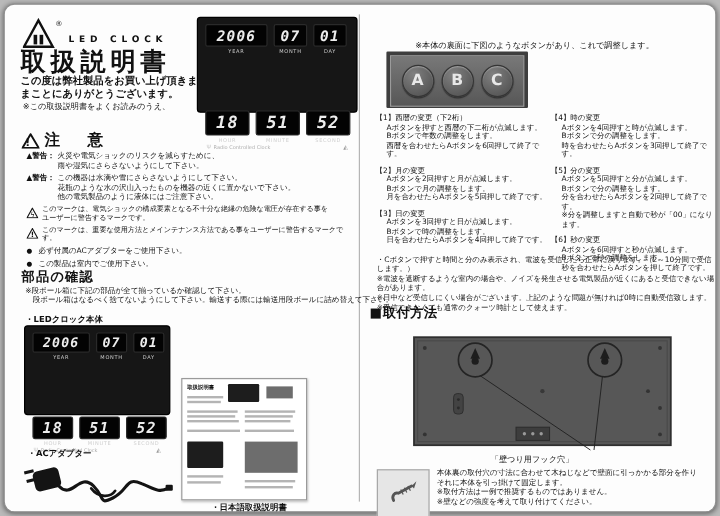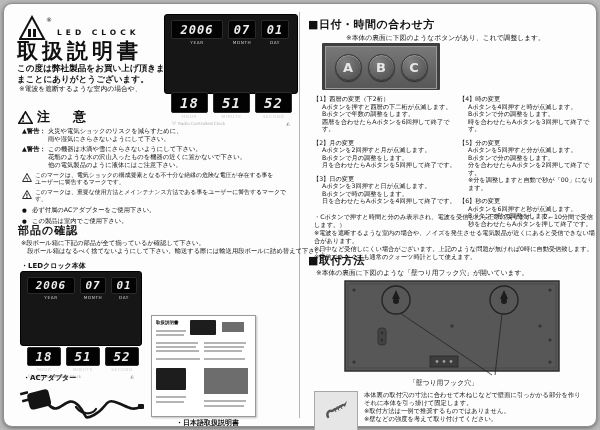--- a/index.html
+++ b/index.html
@@ -124,21 +124,21 @@
       <text x="27" y="7" font-size="6" fill="#111">®</text>
     </svg>
   </div>
   <div class="brand">LED CLOCK</div>
   <div class="title">取扱説明書</div>
   <div class="greeting">
     <div>この度は弊社製品をお買い上げ頂きまして</div>
     <div>まことにありがとうございます。</div>
   </div>
   <div class="read-notes">
-    <div>※電波を遮断するような室内の場合や、</div>
+    <div>※この取扱説明書をよくお読みのうえ、</div>
   </div>
 
   <div class="clock clock-big">
     <div>
       <div class="seg-row r1">
         <div class="seg-group g-year">
           <div class="digits">2006</div>
           <div class="seg-label">YEAR</div>
         </div>
         <div class="seg-group g-mo">
@@ -297,21 +297,20 @@
     <svg width="130" height="44" viewBox="0 0 130 44">
       <rect x="12" y="8" width="22" height="17" rx="4" fill="#141414" transform="rotate(-14 23 16)"></rect>
       <rect x="4" y="9" width="8" height="2.6" fill="#141414" transform="rotate(-14 8 10)"></rect>
       <rect x="6" y="16" width="8" height="2.6" fill="#141414" transform="rotate(-14 10 17)"></rect>
       <path d="M33,22 C 44,34 50,10 62,22 C 72,32 66,38 78,32 C 92,25 88,14 102,20 C 112,24 116,28 124,24" fill="none" stroke="#141414" stroke-width="2.6" stroke-linecap="round"></path>
       <path d="M60,24 c 6,8 16,8 20,2" fill="none" stroke="#141414" stroke-width="2.2" stroke-linecap="round"></path>
       <rect x="122" y="21" width="6" height="5" rx="1" fill="#141414"></rect>
     </svg>
   </div>
 
-  <div class="sec-h h-howto">■日付・時間の合わせ方</div>
   <div class="howto-note">※本体の裏面に下図のようなボタンがあり、これで調整します。</div>
 
   <div class="abc-outer">
     <div class="abc-inner">
       <div class="abc-btn">A</div>
       <div class="abc-btn">B</div>
       <div class="abc-btn">C</div>
     </div>
   </div>
 
@@ -358,21 +357,20 @@
   </div>
 
   <div class="recv">
     <div>・Cボタンで押すと時間と分のみ表示され、電波を受信したら正常に戻ります。（2～10分間で受信します。）</div>
     <div>※電波を遮断するような室内の場合や、ノイズを発生させる電気製品が近くにあると受信できない場合があります。</div>
     <div>※日中など受信しにくい場合がございます。上記のような問題が無ければ0時に自動受信致します。</div>
     <div>※受信できなくても通常のクォーツ時計として使えます。</div>
   </div>
 
   <div class="sec-h h-mount">■取付方法</div>
-  <div class="mount-note">※本体の裏面に下図のような「壁つり用フック穴」が開いています。</div>
 
   <div class="backpanel">
     <svg width="216" height="97" viewBox="0 0 216 97">
       <rect x="1" y="1" width="214" height="90" fill="#575757" stroke="#2f2f2f" stroke-width="1.5"></rect>
       <rect x="4" y="4" width="208" height="84" fill="none" stroke="#4a4a4a" stroke-width="1"></rect>
 
       <circle cx="52" cy="20" r="14" fill="none" stroke="#242424" stroke-width="1.4"></circle>
       <polygon points="52,10 56,19 48,19" fill="#1d1d1d"></polygon>
       <circle cx="52" cy="21" r="3" fill="#1d1d1d"></circle>
       <circle cx="160" cy="20" r="14" fill="none" stroke="#242424" stroke-width="1.4"></circle>

